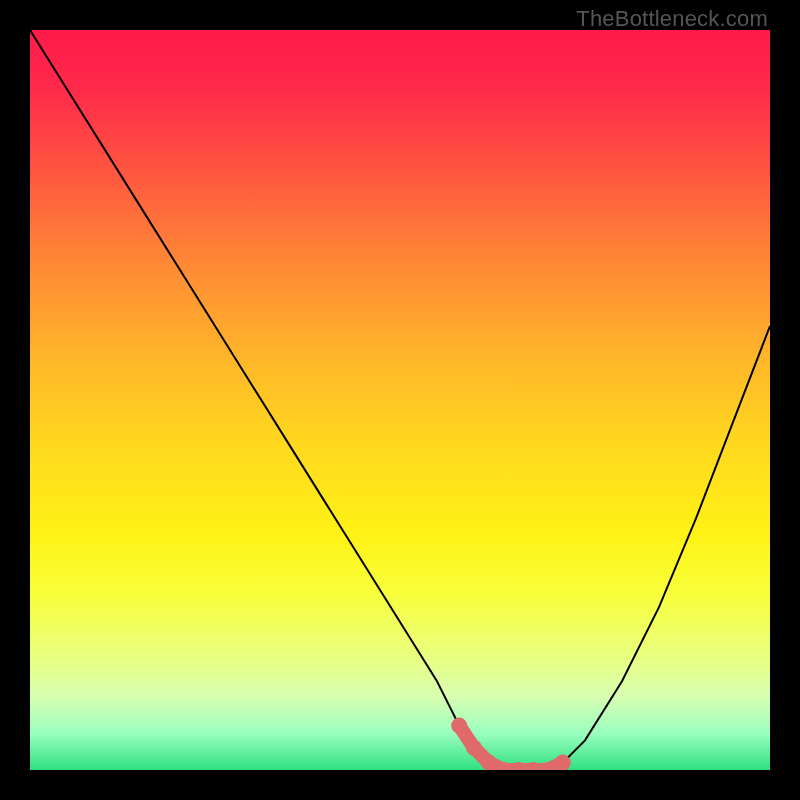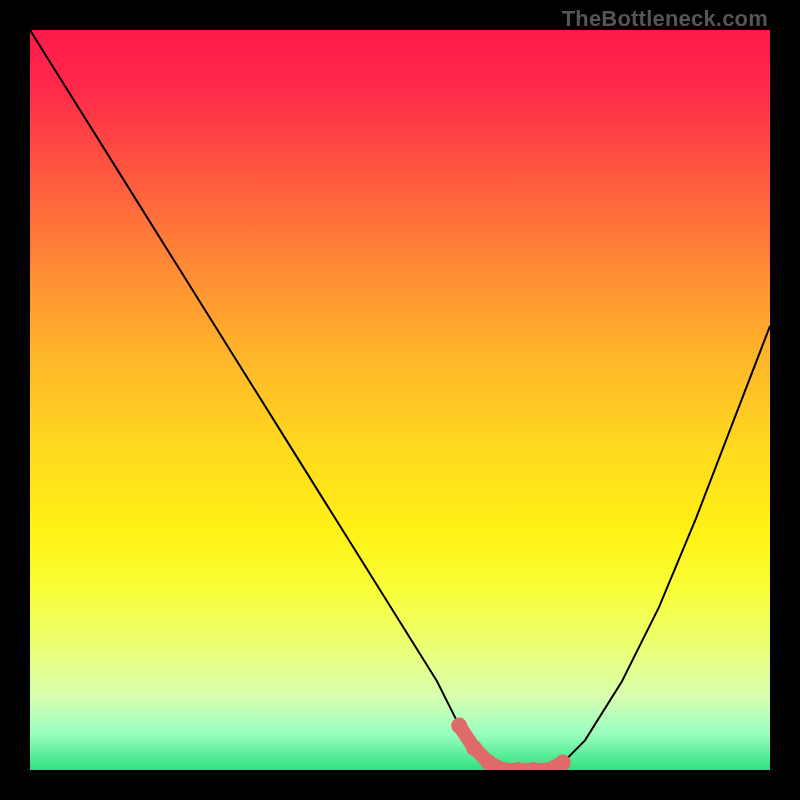--- a/index.html
+++ b/index.html
@@ -25,21 +25,21 @@
       #9affc0 95%,
       #30e080 100%
     );
   }
   .watermark {
     position: absolute;
     top: 6px;
     right: 32px;
     color: #555;
     font-size: 22px;
-    font-weight: 700;
+    font-weight: 400;
     letter-spacing: 0.2px;
   }
   svg.curve {
     position: absolute;
     left: 0; top: 0;
     width: 740px; height: 740px;
   }
 </style>
 </head>
 <body>

